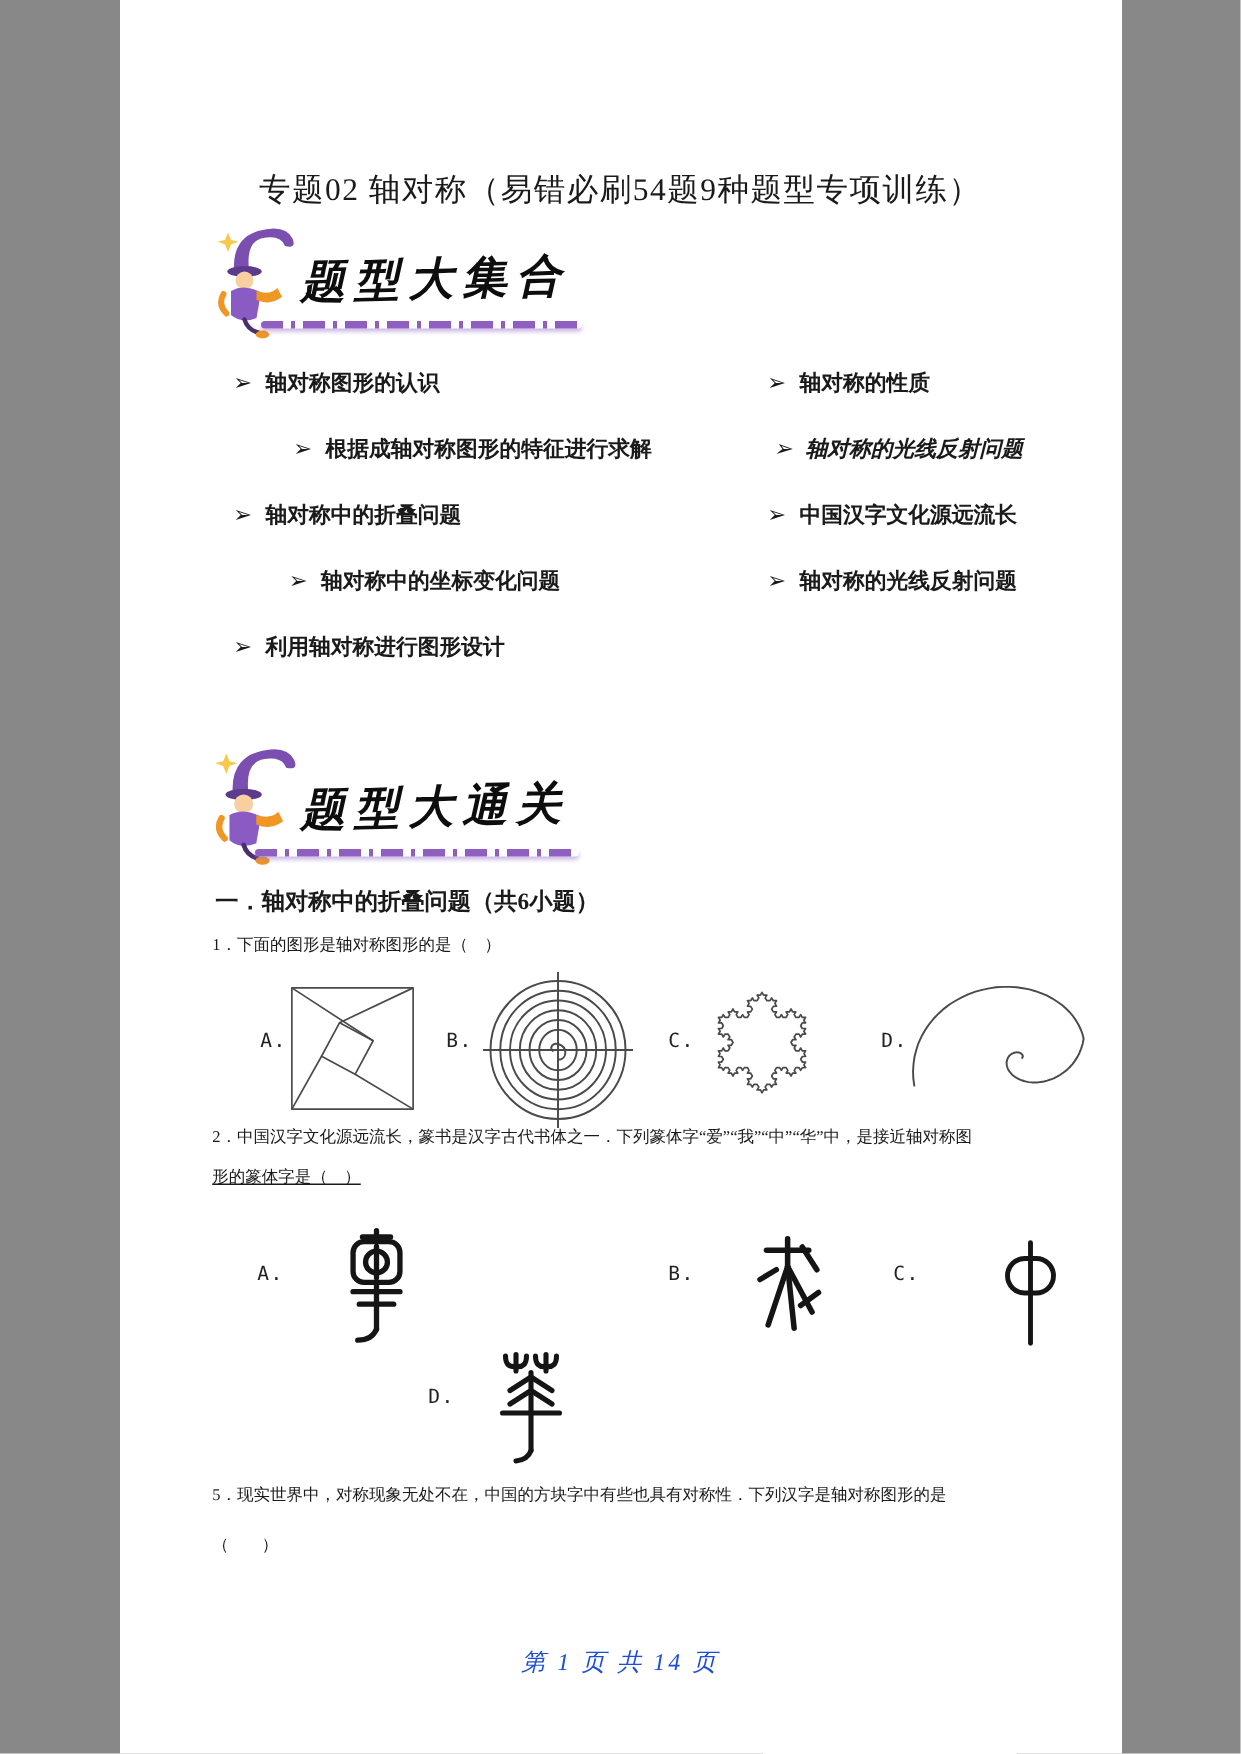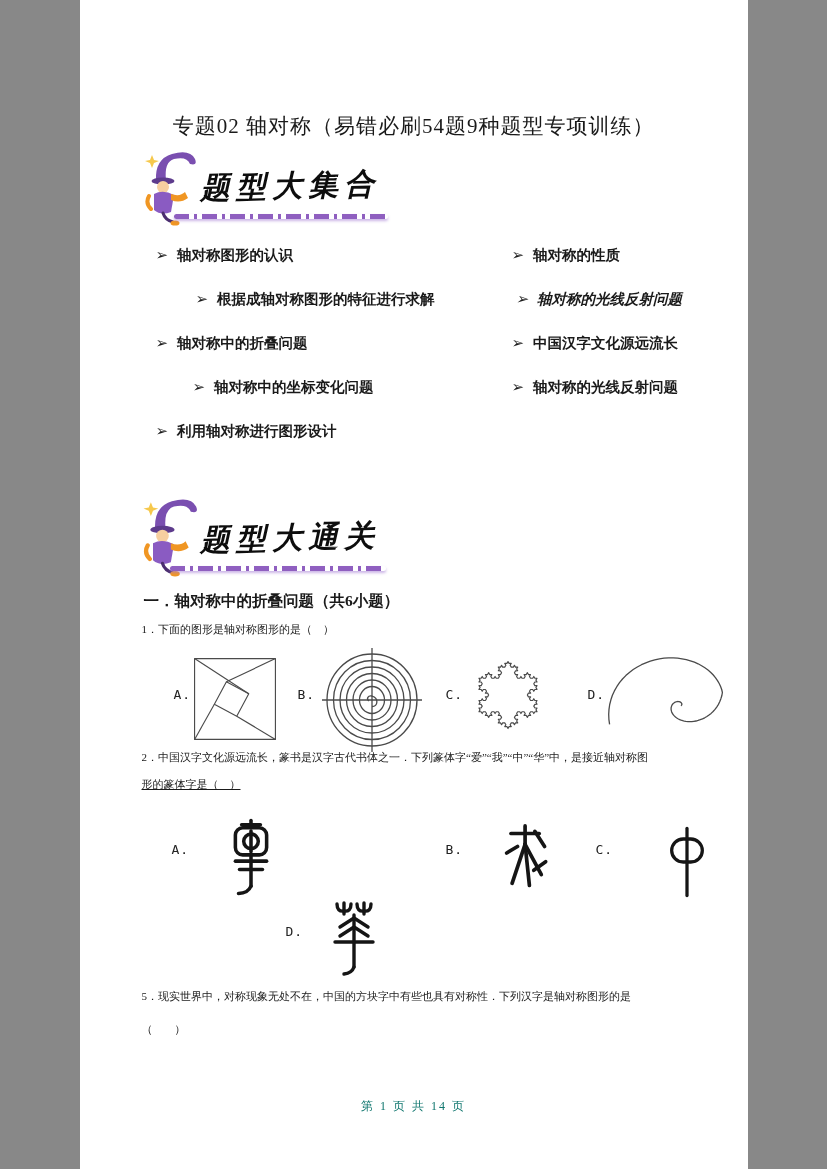--- a/index.html
+++ b/index.html
@@ -35,21 +35,21 @@
   .opt-label{font-size:13px; letter-spacing:1px; font-family:"DejaVu Sans Mono",monospace; color:#222;}
   .fig svg{display:block;}
   .fig path,.fig rect,.fig ellipse,.fig circle,.fig polygon,.fig polyline,.fig line{
     fill:none; stroke:#4a4a4a; stroke-width:1.3; stroke-linejoin:round;
   }
   .seal path,.seal rect,.seal circle{
     fill:none; stroke:#151515; stroke-width:3.4; stroke-linecap:round; stroke-linejoin:round;
   }
   .footer{
     top:1098px; left:0; width:100%; text-align:center;
-    font-size:12px; letter-spacing:2px; color:#0f766e;
+    font-size:16px; letter-spacing:2px; color:#1d4ed8;font-style:italic;
   }
 </style>
 </head>
 <body>
 
 <div class="page">
 
   <div class="abs title">专题02 轴对称（易错必刷54题9种题型专项训练）</div>
 
   <div class="abs" style="left:64px;top:148px;width:260px;height:80px;">

